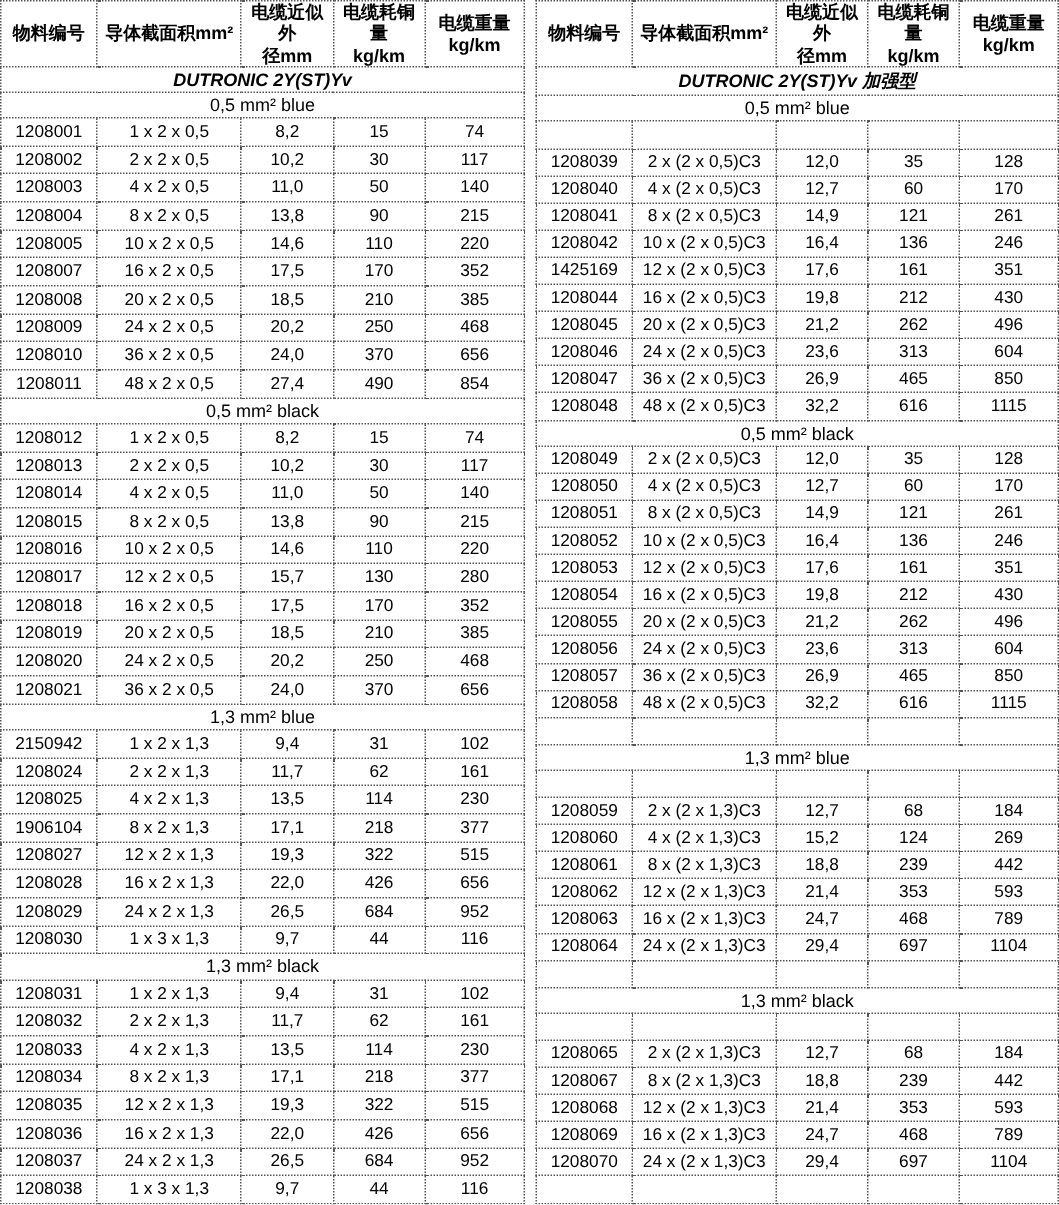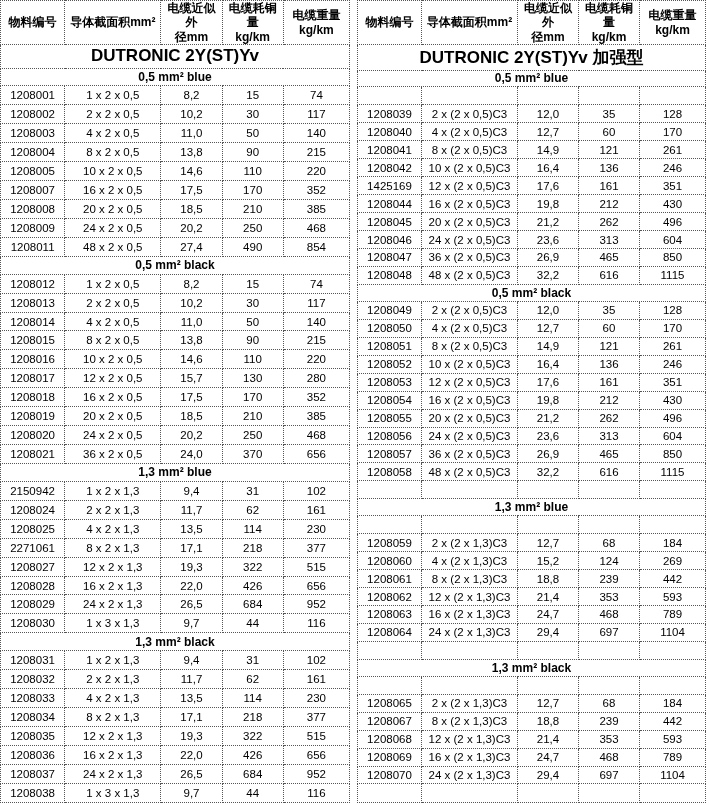--- a/index.html
+++ b/index.html
@@ -34,25 +34,26 @@
   }
   .header-row th {
     font-weight: bold;
     font-size: 12px;
     line-height: 1.2;
     white-space: pre-line;
     height: 28px;
   }
   .title-row td {
     font-weight: bold;
-    font-size: 17px;
+    font-size: 12px;
     height: 15px;
+    font-style: italic;
   }
   .section-row td {
-    font-weight: bold;
+    font-weight: normal;
     font-size: 12px;
     height: 16px;
   }
   .data-row td {
     font-size: 11.5px;
     font-weight: normal;
     height: 17px;
     white-space: nowrap;
   }
 </style>
@@ -138,20 +139,27 @@
             <td>385</td>
           </tr>
           <tr class="data-row">
             <td>1208009</td>
             <td>24 x 2 x 0,5</td>
             <td>20,2</td>
             <td>250</td>
             <td>468</td>
           </tr>
           <tr class="data-row">
+            <td>1208010</td>
+            <td>36 x 2 x 0,5</td>
+            <td>24,0</td>
+            <td>370</td>
+            <td>656</td>
+          </tr>
+          <tr class="data-row">
             <td>1208011</td>
             <td>48 x 2 x 0,5</td>
             <td>27,4</td>
             <td>490</td>
             <td>854</td>
           </tr>
           <tr class="section-row">
             <td colspan="5">0,5 mm² black</td>
           </tr>
           <tr class="data-row">
@@ -242,21 +250,21 @@
             <td>161</td>
           </tr>
           <tr class="data-row">
             <td>1208025</td>
             <td>4 x 2 x 1,3</td>
             <td>13,5</td>
             <td>114</td>
             <td>230</td>
           </tr>
           <tr class="data-row">
-            <td>2271061</td>
+            <td>1906104</td>
             <td>8 x 2 x 1,3</td>
             <td>17,1</td>
             <td>218</td>
             <td>377</td>
           </tr>
           <tr class="data-row">
             <td>1208027</td>
             <td>12 x 2 x 1,3</td>
             <td>19,3</td>
             <td>322</td>

